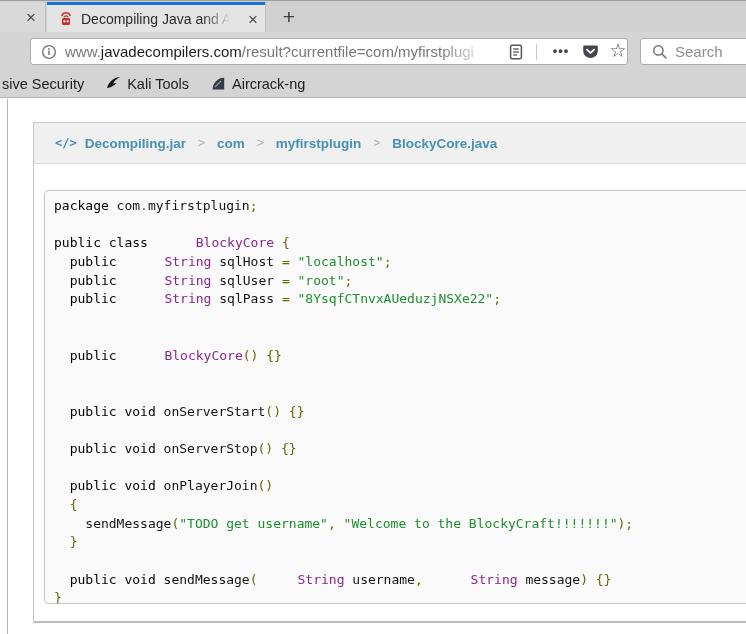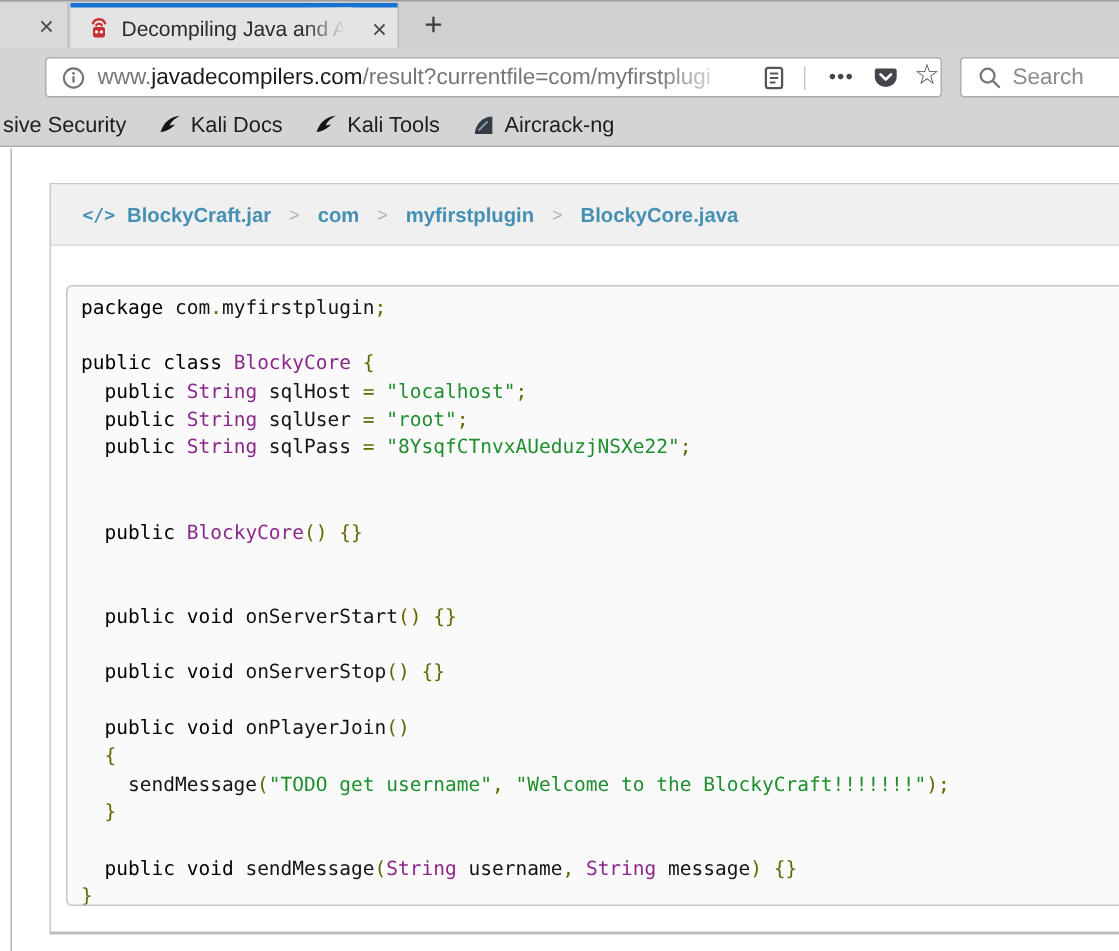--- a/index.html
+++ b/index.html
@@ -77,21 +77,21 @@
                 font-family:"DejaVu Sans Mono", monospace; }
   .crumb-link { color:#4690b4; font-size:13.5px; font-weight:bold; text-decoration:none; }
   .crumb-sep { color:#9fb3c0; font-size:12px; margin:0 12px; }
 
   .code-block { position:absolute; left:10px; top:54px; right:-10px; height:414px;
                 background:#fafafa; border:1px solid #c6c6c6; border-radius:4px;
                 padding:6px 0 0 9px; overflow:hidden;
                 font-family:"DejaVu Sans Mono", monospace; font-size:13px; line-height:18.7px; }
   .code-line { white-space:pre; height:18.7px; }
   .tk-k { color:#000000; }
-  .tk-t { color:#8b278b; }
+  .tk-t { color:#8b278b;margin-left:40px; }
   .tk-s { color:#1e8e2e; }
   .tk-u { color:#666600; }
   .tk-p { color:#141414; }
 
   svg { display:block; }
 </style>
 </head>
 <body>
 
 <div class="tabbar">
@@ -164,48 +164,40 @@
 <div class="bookmarks">
   <div class="bm-item">
     <span>sive Security</span>
   </div>
   <div class="bm-item">
     <span class="bm-icon">
       <svg width="15" height="15" viewBox="0 0 15 15">
         <path d="M1,12 C3.6,4.4 8.6,1.6 14,1.1 C10,3.4 8,5.1 7.2,7.6 L10.6,7 C8.4,9.7 4.9,11.6 1,12 Z" fill="#161616"></path>
       </svg>
     </span>
-    <span>Kali Docs</span>
-  </div>
-  <div class="bm-item">
-    <span class="bm-icon">
-      <svg width="15" height="15" viewBox="0 0 15 15">
-        <path d="M1,12 C3.6,4.4 8.6,1.6 14,1.1 C10,3.4 8,5.1 7.2,7.6 L10.6,7 C8.4,9.7 4.9,11.6 1,12 Z" fill="#161616"></path>
-      </svg>
-    </span>
     <span>Kali Tools</span>
   </div>
   <div class="bm-item">
     <span class="bm-icon">
       <svg width="15" height="15" viewBox="0 0 15 15">
         <circle cx="11" cy="3.4" r="2.6" fill="#b9c6d4"></circle>
         <path d="M1.6,13.4 A11.6,11.6 0 0 1 13.2,1.8 L13.2,13.4 Z" fill="#343b44"></path>
         <line x1="4" y1="11" x2="10" y2="5" stroke="#8d9aa8" stroke-width="1.2"></line>
       </svg>
     </span>
     <span>Aircrack-ng</span>
   </div>
 </div>
 
 <div class="page-vline"></div>
 
 <div class="content-panel">
   <div class="breadcrumb-bar">
     <span class="crumb-icon">&lt;/&gt;</span>
-    <a class="crumb-link">BlockyCraft.jar</a>
+    <a class="crumb-link">Decompiling.jar</a>
     <span class="crumb-sep">&gt;</span>
     <a class="crumb-link">com</a>
     <span class="crumb-sep">&gt;</span>
     <a class="crumb-link">myfirstplugin</a>
     <span class="crumb-sep">&gt;</span>
     <a class="crumb-link">BlockyCore.java</a>
   </div>
 
   <pre class="code-block"><div class="code-line"><span class="tk-k">package</span><span class="tk-p"> com</span><span class="tk-u">.</span><span class="tk-p">myfirstplugin</span><span class="tk-u">;</span></div><div class="code-line"></div><div class="code-line"><span class="tk-k">public</span><span class="tk-p"> </span><span class="tk-k">class</span><span class="tk-p"> </span><span class="tk-t">BlockyCore</span><span class="tk-p"> </span><span class="tk-u">{</span></div><div class="code-line"><span class="tk-p">  </span><span class="tk-k">public</span><span class="tk-p"> </span><span class="tk-t">String</span><span class="tk-p"> sqlHost </span><span class="tk-u">=</span><span class="tk-p"> </span><span class="tk-s">"localhost"</span><span class="tk-u">;</span></div><div class="code-line"><span class="tk-p">  </span><span class="tk-k">public</span><span class="tk-p"> </span><span class="tk-t">String</span><span class="tk-p"> sqlUser </span><span class="tk-u">=</span><span class="tk-p"> </span><span class="tk-s">"root"</span><span class="tk-u">;</span></div><div class="code-line"><span class="tk-p">  </span><span class="tk-k">public</span><span class="tk-p"> </span><span class="tk-t">String</span><span class="tk-p"> sqlPass </span><span class="tk-u">=</span><span class="tk-p"> </span><span class="tk-s">"8YsqfCTnvxAUeduzjNSXe22"</span><span class="tk-u">;</span></div><div class="code-line"></div><div class="code-line"></div><div class="code-line"><span class="tk-p">  </span><span class="tk-k">public</span><span class="tk-p"> </span><span class="tk-t">BlockyCore</span><span class="tk-u">()</span><span class="tk-p"> </span><span class="tk-u">{}</span></div><div class="code-line"></div><div class="code-line"></div><div class="code-line"><span class="tk-p">  </span><span class="tk-k">public</span><span class="tk-p"> </span><span class="tk-k">void</span><span class="tk-p"> onServerStart</span><span class="tk-u">()</span><span class="tk-p"> </span><span class="tk-u">{}</span></div><div class="code-line"></div><div class="code-line"><span class="tk-p">  </span><span class="tk-k">public</span><span class="tk-p"> </span><span class="tk-k">void</span><span class="tk-p"> onServerStop</span><span class="tk-u">()</span><span class="tk-p"> </span><span class="tk-u">{}</span></div><div class="code-line"></div><div class="code-line"><span class="tk-p">  </span><span class="tk-k">public</span><span class="tk-p"> </span><span class="tk-k">void</span><span class="tk-p"> onPlayerJoin</span><span class="tk-u">()</span></div><div class="code-line"><span class="tk-p">  </span><span class="tk-u">{</span></div><div class="code-line"><span class="tk-p">    sendMessage</span><span class="tk-u">(</span><span class="tk-s">"TODO get username"</span><span class="tk-u">,</span><span class="tk-p"> </span><span class="tk-s">"Welcome to the BlockyCraft!!!!!!!"</span><span class="tk-u">);</span></div><div class="code-line"><span class="tk-p">  </span><span class="tk-u">}</span></div><div class="code-line"></div><div class="code-line"><span class="tk-p">  </span><span class="tk-k">public</span><span class="tk-p"> </span><span class="tk-k">void</span><span class="tk-p"> sendMessage</span><span class="tk-u">(</span><span class="tk-t">String</span><span class="tk-p"> username</span><span class="tk-u">,</span><span class="tk-p"> </span><span class="tk-t">String</span><span class="tk-p"> message</span><span class="tk-u">)</span><span class="tk-p"> </span><span class="tk-u">{}</span></div><div class="code-line"><span class="tk-u">}</span></div></pre>
 </div>

